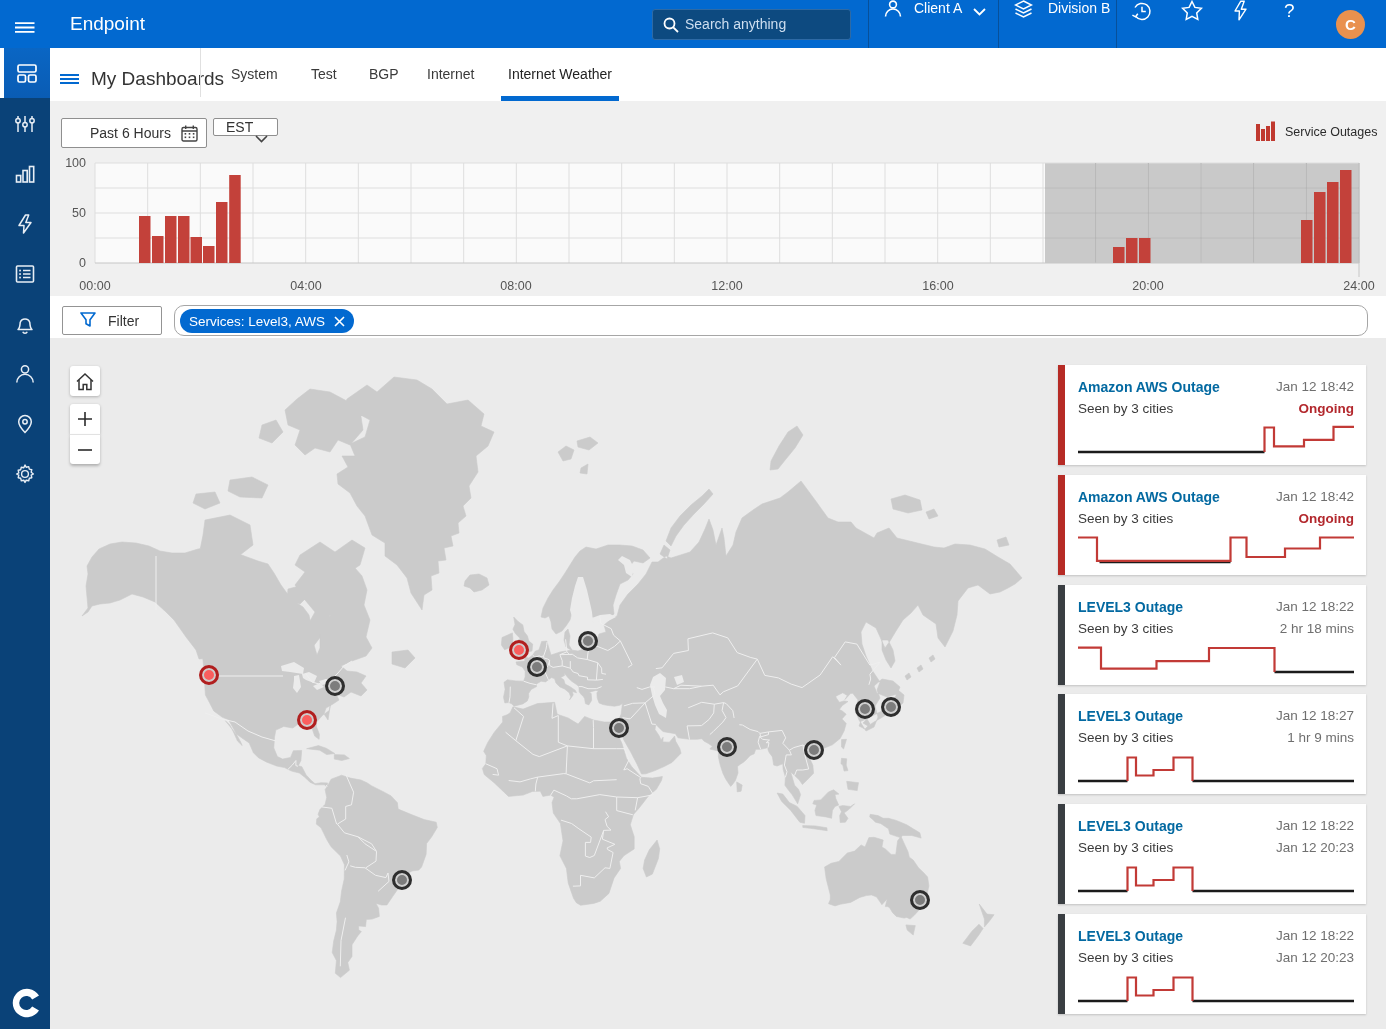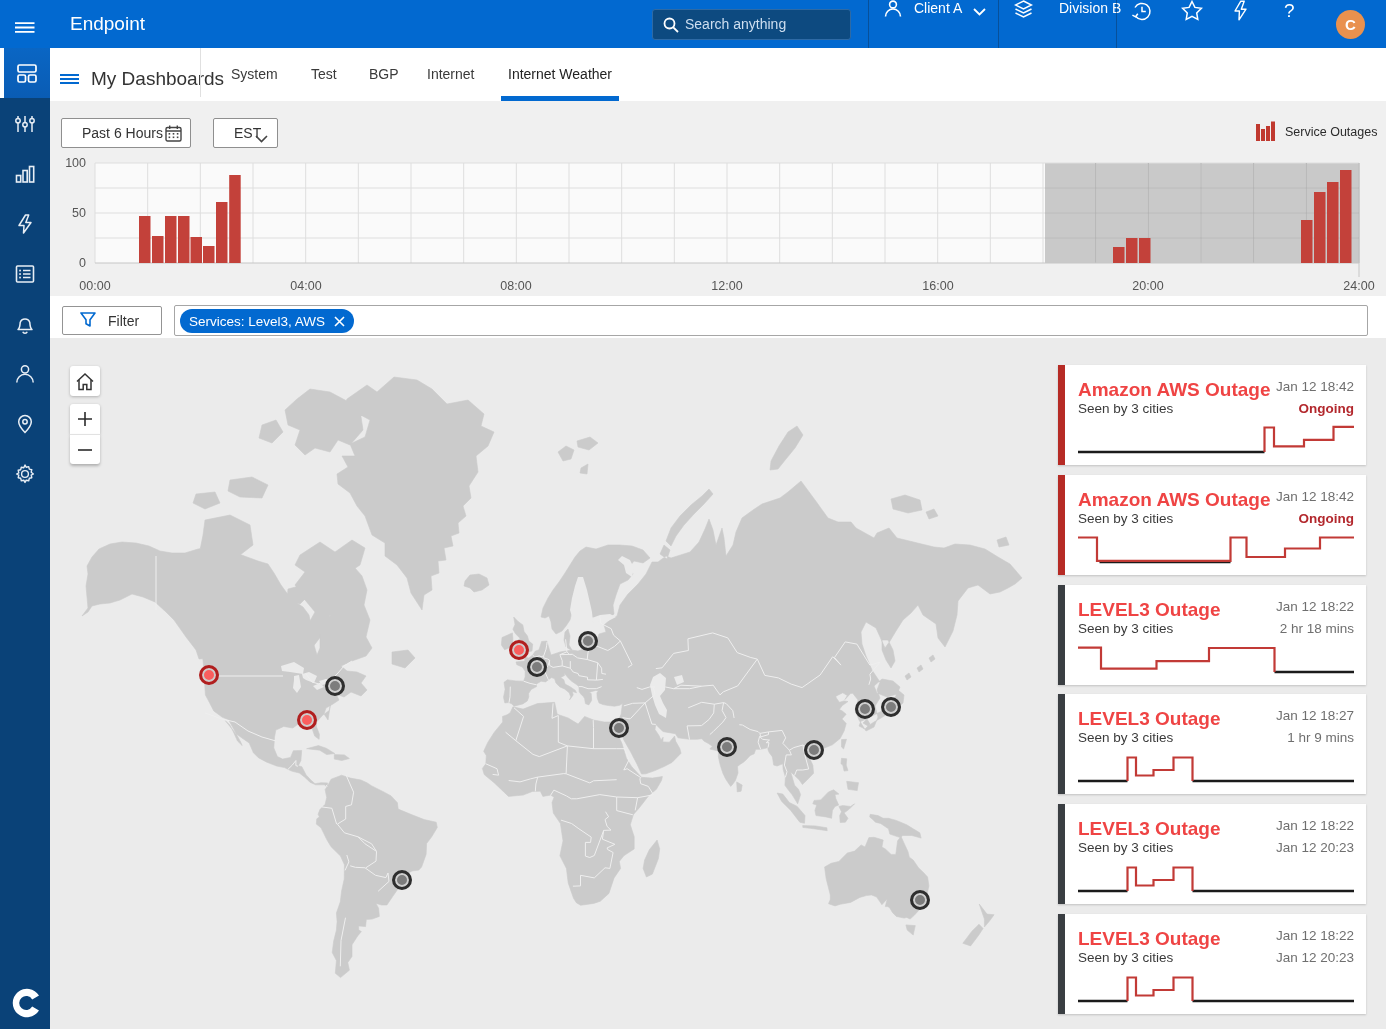--- a/index.html
+++ b/index.html
@@ -25,32 +25,32 @@
 .tab{position:absolute;top:18px;font-size:14px;color:#3a3a3a}
 .tabactive{font-weight:400;color:#222}
 #tabline{position:absolute;left:451px;top:48px;width:118px;height:5px;background:#0269d0}
 
 #chartsec{position:absolute;left:50px;top:101px;width:1336px;height:195px;background:#f0f0f0}
 .sel{position:absolute;background:#fff;border:1px solid #8f8f8f;border-radius:2px;font-size:14px;color:#333;display:flex;align-items:center}
 #legend{position:absolute;left:1206px;top:20px;display:flex;align-items:flex-end;font-size:12.5px;color:#2b2b2b;white-space:nowrap}
 
 #filterrow{position:absolute;left:50px;top:296px;width:1336px;height:42px;background:#fff;z-index:5}
 #fbtn{position:absolute;left:12px;top:10px;width:100px;height:29px;background:#fff;border:1px solid #949494;border-radius:2px;display:flex;align-items:center;font-size:14px;color:#333}
-#fbox{position:absolute;left:124px;top:9px;width:1194px;height:31px;background:#fff;border:1px solid #a6a6a6;border-radius:2px}
+#fbox{position:absolute;left:124px;top:9px;width:1194px;height:31px;background:#fff;border:1px solid #a6a6a6;border-radius:10px}
 #pill{position:absolute;left:5px;top:3px;height:24px;background:#0269d0;border-radius:12px;color:#fff;font-size:13.5px;display:flex;align-items:center;padding:0 9px 0 9px}
 
 #maparea{position:absolute;left:50px;top:338px;width:1336px;height:691px;background:#ebebeb;overflow:hidden}
 .zbtn{position:absolute;left:20px;width:30px;background:#fff;border-radius:3px;box-shadow:0 1px 3px rgba(0,0,0,.25);display:flex;align-items:center;justify-content:center;color:#2b2b2b}
 .mk{position:absolute;width:20px;height:20px;border-radius:50%;box-sizing:border-box}
 .mkg{border:3.5px solid #2e2e2e;background:#7d7d7d;box-shadow:inset 0 0 0 2px #cfcfcf}
 .mkr{border:3.5px solid #b01f1f;background:#fa5e5e;box-shadow:inset 0 0 0 2px #ccc}
 
 .card{position:absolute;left:1058px;width:308px;height:100px;background:#fff;box-shadow:0 1px 2px rgba(0,0,0,.18);z-index:6}
 .cbar{position:absolute;left:0;top:0;width:7px;height:100px}
-.ct{position:absolute;left:20px;top:14px;font-size:19px;font-weight:700;color:#ef4444}
+.ct{position:absolute;left:20px;top:14px;font-size:14px;font-weight:700;color:#0369a1}
 .cs{position:absolute;left:20px;top:36px;font-size:13.5px;color:#3a3a3a}
 .cd{position:absolute;right:12px;top:14px;font-size:13.5px;color:#6f6f6f}
 .cr{position:absolute;right:12px;top:36px;font-size:13.5px}
 .ong{color:#b3282d;font-weight:700}
 .dur{color:#6f6f6f}
 .spark{position:absolute;left:20px;top:60px}
 </style></head>
 <body>
 <div id="app">
 
@@ -111,21 +111,21 @@
             <path d="M1 1l5.5 5.5L12 1" fill="none" stroke="#fff" stroke-width="1.8"></path>
           </svg></span>
       </div>
   <div class="hsep" style="left:998px"></div>
   <div class="hitem" style="left:1014px">
         <svg width="19" height="18" viewBox="0 0 19 18" style="">
           <path d="M9.5 1L17.5 5L9.5 9L1.5 5Z" fill="none" stroke="#fff" stroke-width="1.5"></path>
           <path d="M1.5 9l8 4 8-4" fill="none" stroke="#fff" stroke-width="1.5"></path>
           <path d="M1.5 13l8 4 8-4" fill="none" stroke="#fff" stroke-width="1.5"></path>
         </svg>
-        <span style="margin-left:26px">Division B</span>
+        <span style="margin-left:15px">Division B</span>
       </div>
   <div class="hsep" style="left:1116px"></div>
   <div class="hitem" style="left:1131px">
         <svg width="22" height="22" viewBox="0 0 22 22" style="">
           <path d="M4.8 16.5 A 8 8 0 1 0 4.0 7.5" fill="none" stroke="#fff" stroke-width="1.5"></path>
           <path d="M6.8 13.8l-2.2 3-3.2-1.7" fill="none" stroke="#fff" stroke-width="1.5"></path>
           <path d="M11 6.8v4.6h3.8" fill="none" stroke="#fff" stroke-width="1.5"></path>
         </svg>
       </div>
   <div class="hitem" style="left:1181px">
@@ -260,33 +260,33 @@
         <g font-size="12.5" fill="#555" text-anchor="middle">
           <text x="45" y="189">00:00</text>
           <text x="256" y="189">04:00</text>
           <text x="466" y="189">08:00</text>
           <text x="677" y="189">12:00</text>
           <text x="888" y="189">16:00</text>
           <text x="1098" y="189">20:00</text>
           <text x="1309" y="189">24:00</text>
         </g>
       </svg>
-  <div class="sel" style="left:11px;top:17px;width:130px;height:30px;padding-left:20px">Past 6 Hours<span style="position:absolute;right:8px;top:6px"><svg width="17" height="17" viewBox="0 0 17 17" style="">
+  <div class="sel" style="left:11px;top:17px;width:146px;height:30px;padding-left:28px">Past 6 Hours<span style="position:absolute;right:8px;top:6px"><svg width="17" height="17" viewBox="0 0 17 17" style="">
             <rect x="1" y="2.5" width="15" height="13.5" rx="1.5" fill="none" stroke="#444" stroke-width="1.4"></rect>
             <path d="M4.7 0.5v3.5M12.3 0.5v3.5M1 6h15" stroke="#444" stroke-width="1.4" fill="none"></path>
             <g fill="#444">
               <rect x="3.6" y="8" width="1.6" height="1.6"></rect>
               <rect x="7.7" y="8" width="1.6" height="1.6"></rect>
               <rect x="11.8" y="8" width="1.6" height="1.6"></rect>
               <rect x="3.6" y="11.5" width="1.6" height="1.6"></rect>
               <rect x="7.7" y="11.5" width="1.6" height="1.6"></rect>
               <rect x="11.8" y="11.5" width="1.6" height="1.6"></rect>
             </g>
           </svg></span></div>
-  <div class="sel" style="left:163px;top:17px;width:65px;height:30px;padding-left:20px">EST<span style="position:absolute;right:9px;top:11px"><svg width="13" height="8" viewBox="0 0 13 8" style="">
+  <div class="sel" style="left:163px;top:17px;width:65px;height:18px;padding-left:12px">EST<span style="position:absolute;right:9px;top:11px"><svg width="13" height="8" viewBox="0 0 13 8" style="">
             <path d="M1 1l5.5 5.5L12 1" fill="none" stroke="#444" stroke-width="1.6"></path>
           </svg></span></div>
   <div id="legend">
         <svg width="20" height="20" viewBox="0 0 20 20" style="">
           <g fill="#c0392f">
             <rect x="0" y="3" width="4" height="17"></rect>
             <rect x="5" y="8" width="4" height="12"></rect>
             <rect x="10" y="5" width="4" height="15"></rect>
             <rect x="15" y="0.5" width="4" height="19.5"></rect>
           </g>

